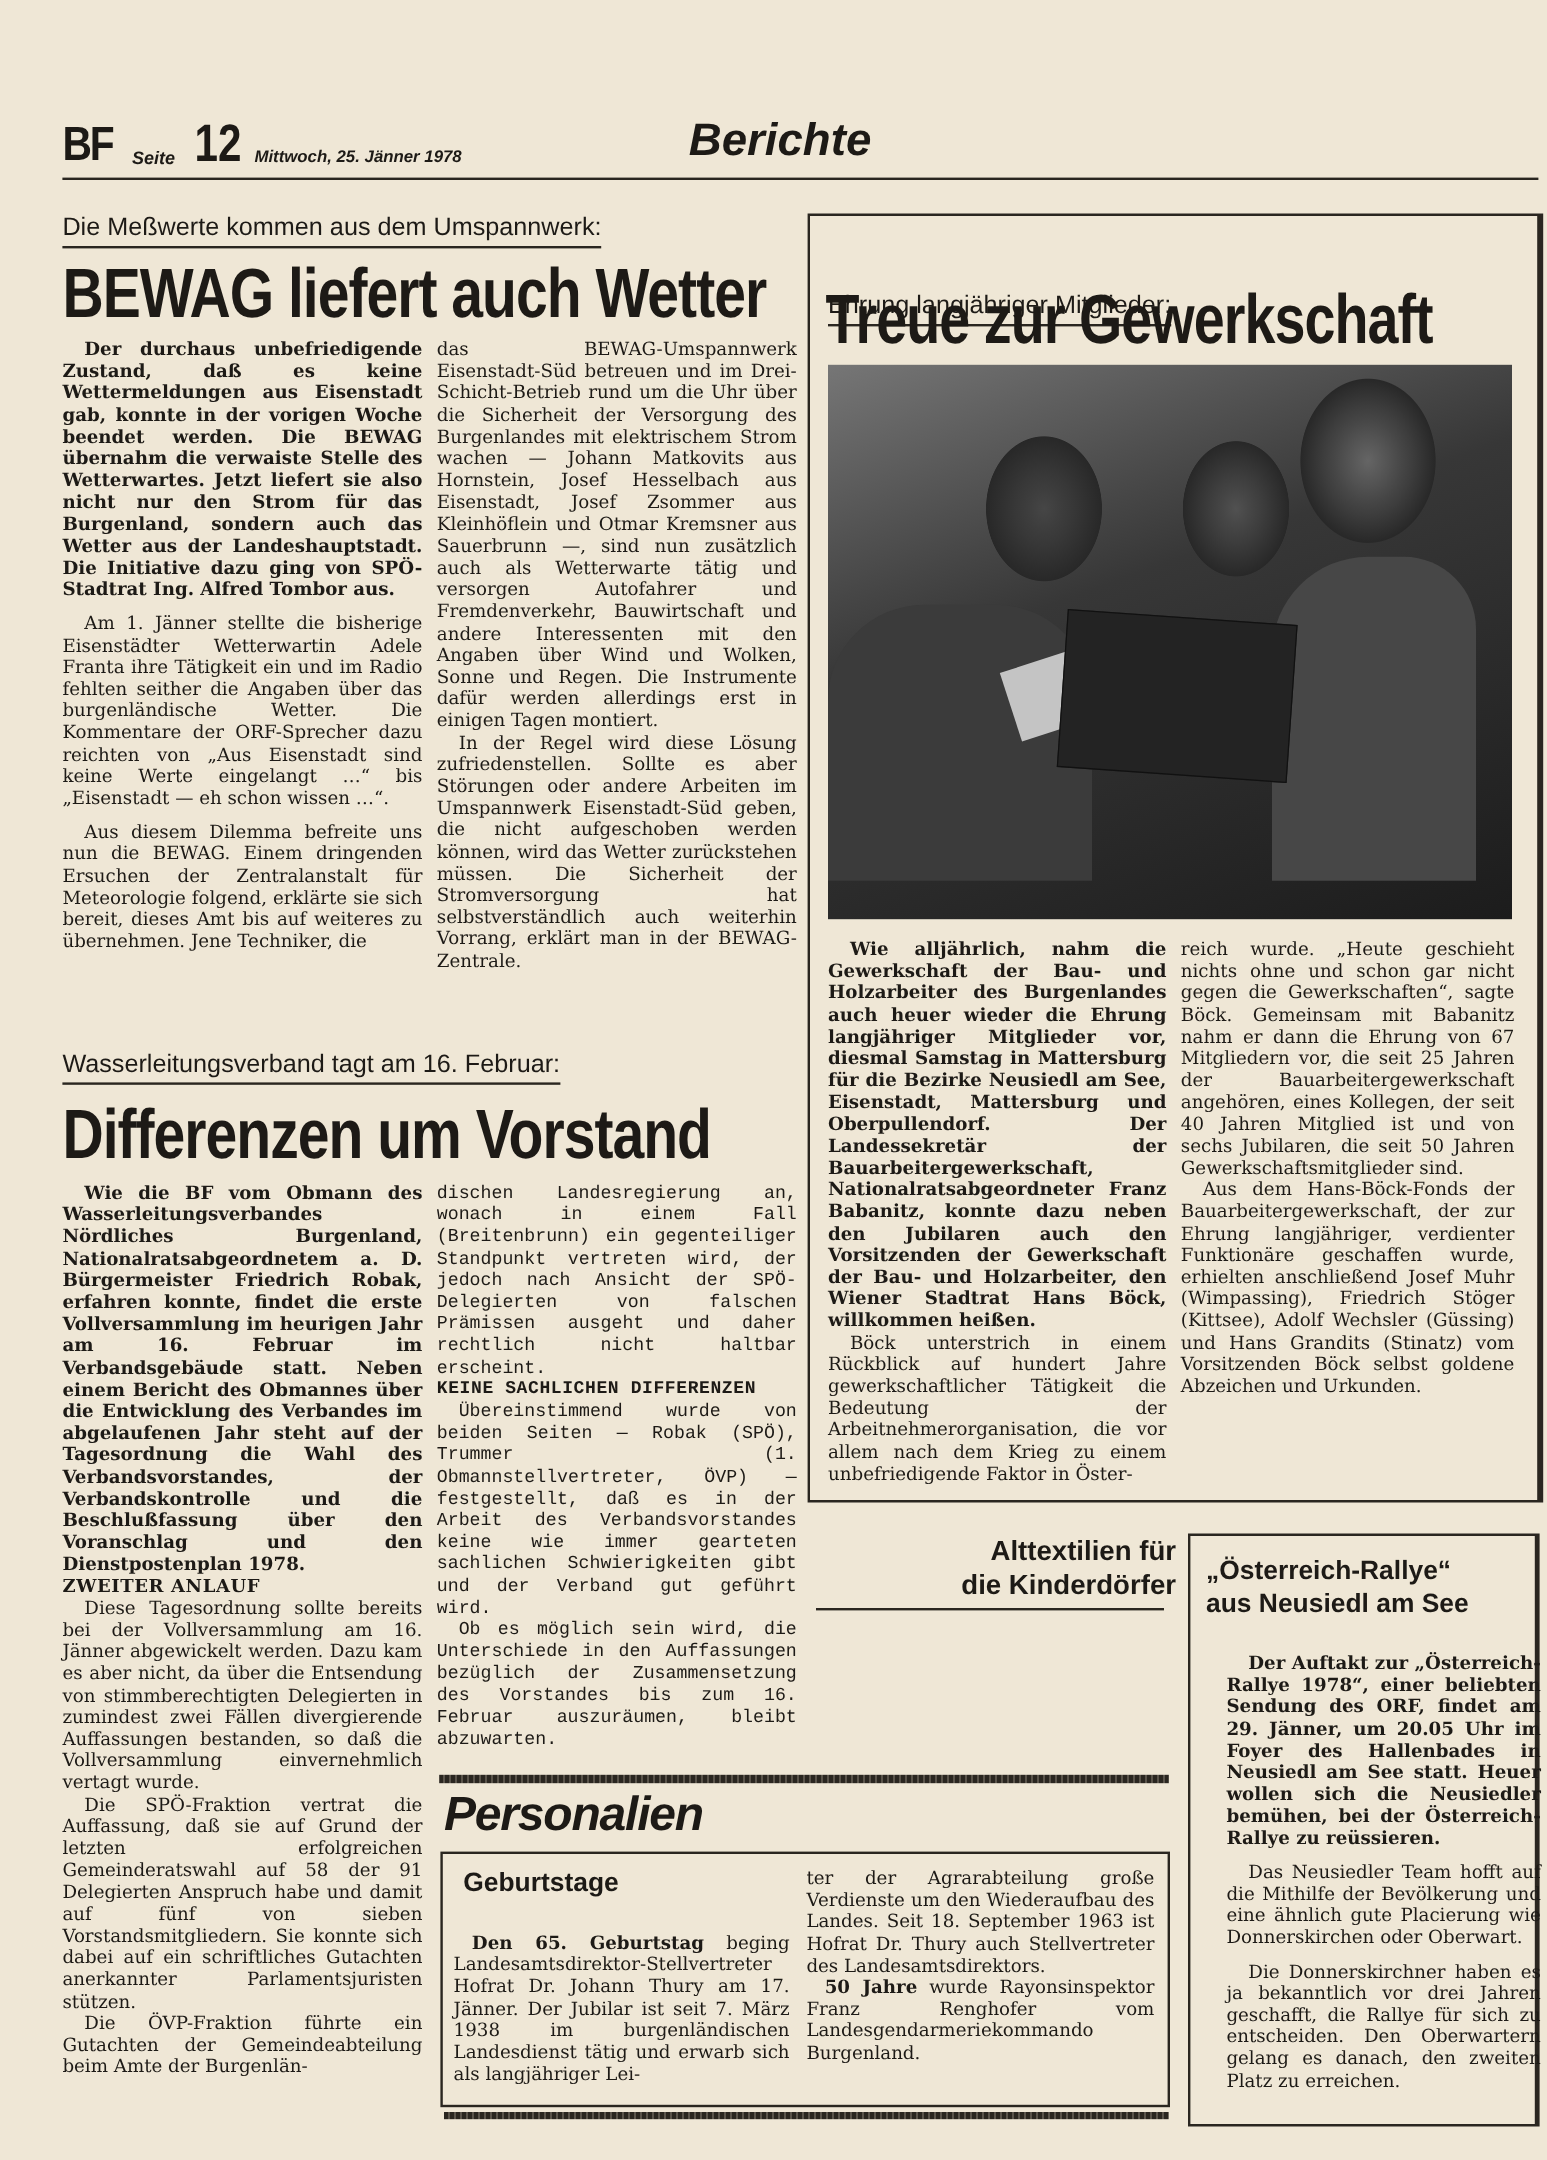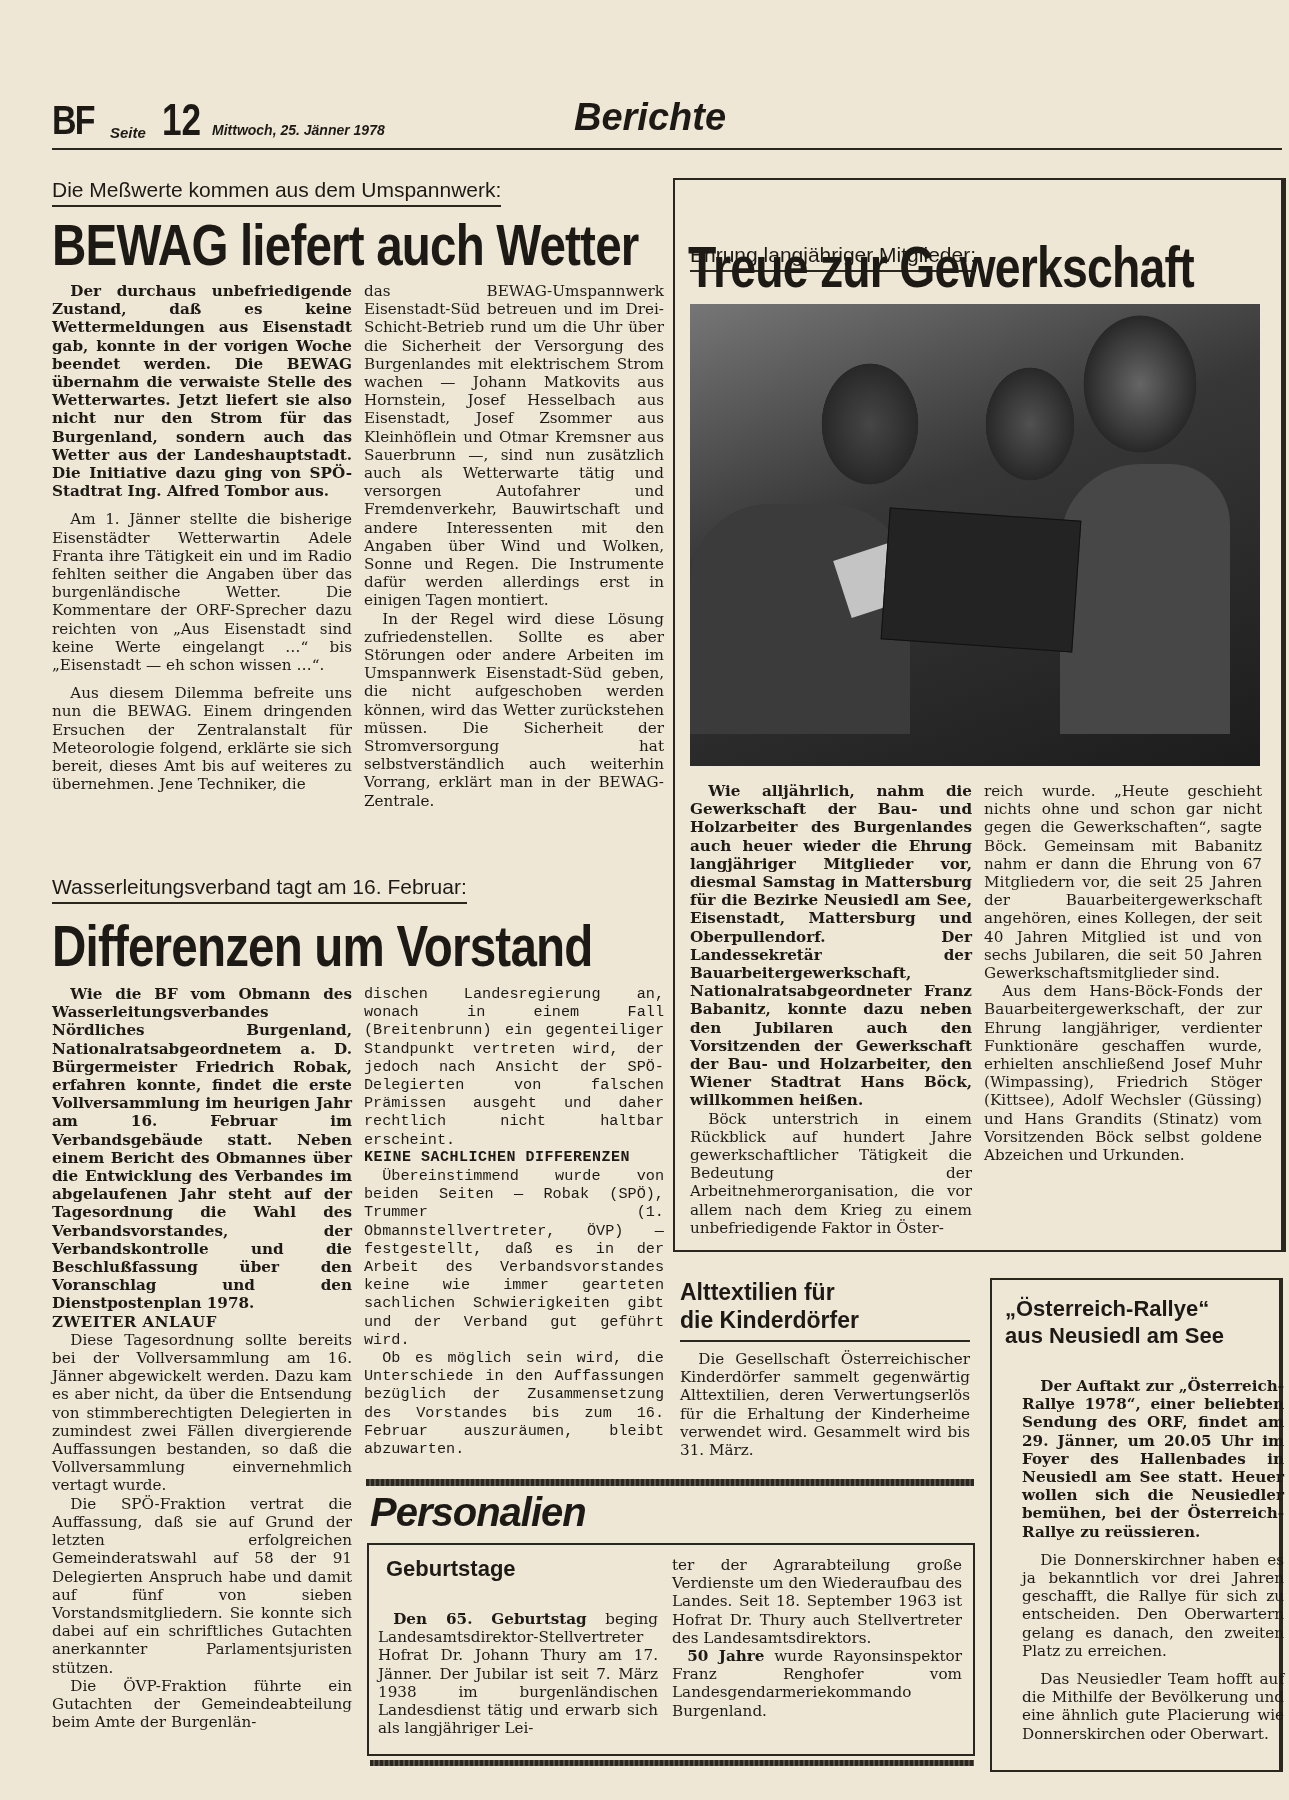--- a/index.html
+++ b/index.html
@@ -103,40 +103,37 @@
       <p class="b">Wie alljährlich, nahm die Gewerkschaft der Bau- und Holzarbeiter des Burgenlandes auch heuer wieder die Ehrung langjähriger Mitglieder vor, diesmal Samstag in Mattersburg für die Bezirke Neusiedl am See, Eisenstadt, Mattersburg und Oberpullendorf. Der Landessekretär der Bauarbeitergewerkschaft, Nationalratsabgeordneter Franz Babanitz, konnte dazu neben den Jubilaren auch den Vorsitzenden der Gewerkschaft der Bau- und Holzarbeiter, den Wiener Stadtrat Hans Böck, willkommen heißen.</p>
       <p>Böck unterstrich in einem Rückblick auf hundert Jahre gewerkschaftlicher Tätigkeit die Bedeutung der Arbeitnehmerorganisation, die vor allem nach dem Krieg zu einem unbefriedigende Faktor in Öster-</p>
     </div>
     <div class="col" style="left:296px; top:586px; width:278px;">
       <p style="text-indent:0">reich wurde. „Heute geschieht nichts ohne und schon gar nicht gegen die Gewerkschaften“, sagte Böck. Gemeinsam mit Babanitz nahm er dann die Ehrung von 67 Mitgliedern vor, die seit 25 Jahren der Bauarbeitergewerkschaft angehören, eines Kollegen, der seit 40 Jahren Mitglied ist und von sechs Jubilaren, die seit 50 Jahren Gewerkschaftsmitglieder sind.</p>
       <p>Aus dem Hans-Böck-Fonds der Bauarbeitergewerkschaft, der zur Ehrung langjähriger, verdienter Funktionäre geschaffen wurde, erhielten anschließend Josef Muhr (Wimpassing), Friedrich Stöger (Kittsee), Adolf Wechsler (Güssing) und Hans Grandits (Stinatz) vom Vorsitzenden Böck selbst goldene Abzeichen und Urkunden.</p>
     </div>
   </div>
 
   <div class="abs" style="left:680px; top:1278px; width:300px; height:180px;">
-    <div class="boxhead" style="font-size:23px; line-height:28px;">
+    <div class="boxhead" style="font-size:23px; line-height:28px;text-align:right;">
       <div>Alttextilien für</div>
       <div>die Kinderdörfer</div>
     </div>
     <div class="rule" style="left:0; top:62px; width:290px; height:2px;"></div>
-    <div class="textshort" style="left:0; top:72px; width:290px;">
-      <p style="margin:0; text-indent:1.2em;">Die Gesellschaft Österreichischer Kinderdörfer sammelt gegenwärtig Alttextilien, deren Verwertungserlös für die Erhaltung der Kinderheime verwendet wird. Gesammelt wird bis 31. März.</p>
-    </div>
   </div>
 
   <div class="box" style="left:990px; top:1278px; width:287px; height:490px; border-right-width:4px;"></div>
   <div class="abs" style="left:1005px; top:1295px; width:265px; height:470px;">
     <div class="boxhead" style="font-size:22px; line-height:27px;">
       <div>„Österreich-Rallye“</div>
       <div>aus Neusiedl am See</div>
     </div>
     <div class="col" style="left:17px; top:66px; width:262px;margin-top:16px;">
       <p class="b">Der Auftakt zur „Österreich-Rallye 1978“, einer beliebten Sendung des ORF, findet am 29. Jänner, um 20.05 Uhr im Foyer des Hallenbades in Neusiedl am See statt. Heuer wollen sich die Neusiedler bemühen, bei der Österreich-Rallye zu reüssieren.</p>
+      <p class="gap">Das Neusiedler Team hofft auf die Mithilfe der Bevölkerung und eine ähnlich gute Placierung wie Donnerskirchen oder Oberwart.</p>
       <p class="gap">Die Donnerskirchner haben es ja bekanntlich vor drei Jahren geschafft, die Rallye für sich zu entscheiden. Den Oberwartern gelang es danach, den zweiten Platz zu erreichen.</p>
-      <p class="gap">Das Neusiedler Team hofft auf die Mithilfe der Bevölkerung und eine ähnlich gute Placierung wie Donnerskirchen oder Oberwart.</p>
     </div>
   </div>
 
   <div class="hatch" style="left:366px; top:1479px; width:608px;"></div>
   <div class="abs section-title" style="left:370px; top:1490px; font-size:40px; line-height:44px; letter-spacing:-1px;">Personalien</div>
   <div class="box" style="left:367px; top:1543px; width:604px; height:209px;"></div>
   <div class="abs boxhead" style="left:386px; top:1556px;">Geburtstage</div>
   <div class="textshort" style="left:378px; top:1610px; width:280px;">
     <p style="margin:0; text-indent:1em;"><span class="b">Den 65. Geburtstag</span><span> beging Landesamtsdirektor-Stellvertreter Hofrat Dr. Johann Thury am 17. Jänner. Der Jubilar ist seit 7. März 1938 im burgenländischen Landesdienst tätig und erwarb sich als langjähriger Lei-</span></p>
   </div>

